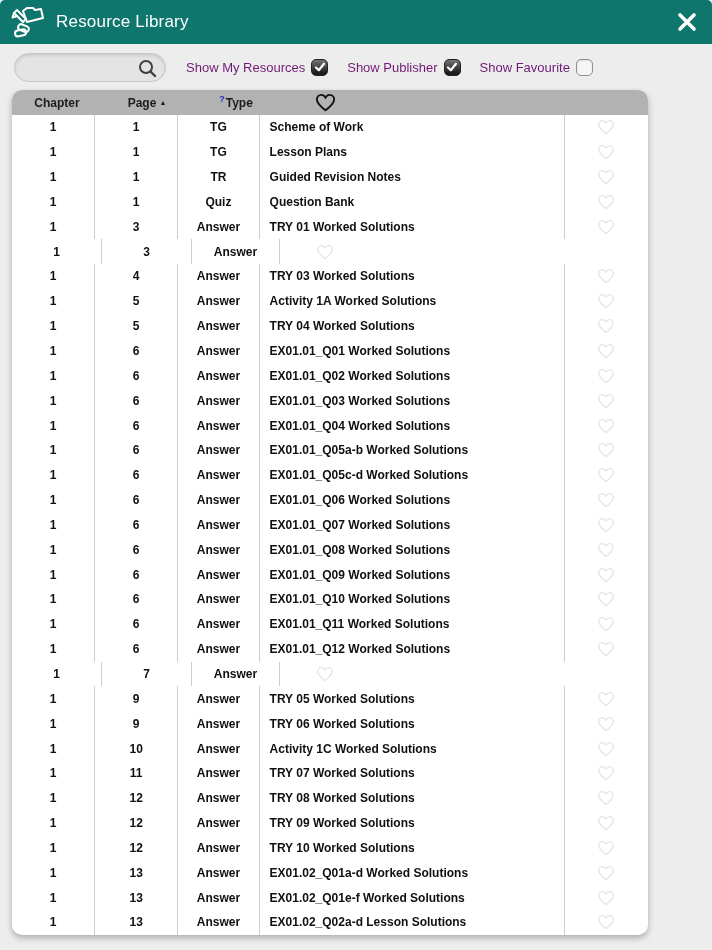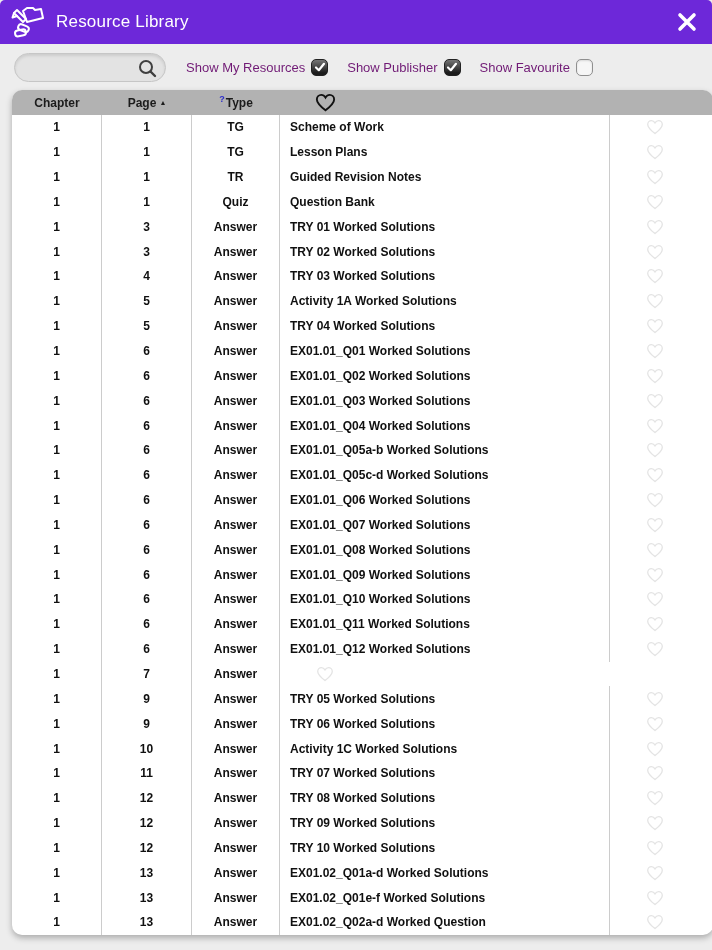--- a/index.html
+++ b/index.html
@@ -7,21 +7,21 @@
   body {
     background:#ededed;
     font-family:"Liberation Sans", sans-serif;
     position:relative;
     overflow:hidden;
   }
 
   
   .titlebar {
     position:absolute; top:0; left:0; width:712px; height:44px;
-    background:#6d28d9;
+    background:#0f766e;
     border-radius:5px 5px 0 0;
     display:flex; align-items:center;
   }
   .titlebar .app-icon { margin-left:10px; display:flex; align-items:center; }
   .titlebar .title {
     color:#ffffff; font-size:17px; margin-left:12px; letter-spacing:.2px;
   }
   .close-btn {
     position:absolute; right:12px; top:9px; width:26px; height:26px;
     display:flex; align-items:center; justify-content:center; cursor:pointer;
@@ -59,21 +59,21 @@
   .checkbox.checked {
     background:linear-gradient(180deg,#757575 0%,#1c1c1c 85%);
     border:1px solid #222;
     box-shadow:none;
   }
   .checkbox svg { display:none; }
   .checkbox.checked svg { display:block; }
 
   
   .panel {
-    position:absolute; left:12px; top:90px; width:701px; height:845px;
+    position:absolute; left:12px; top:90px; width:636px; height:845px;
     background:#ffffff; border-radius:10px;
     box-shadow:0 3px 6px rgba(0,0,0,0.28);
   }
   .thead {
     height:25px; background:#b2b2b2; border-radius:10px 10px 0 0;
     display:flex; align-items:center;
     font-size:12px; font-weight:bold; color:#1c1c1c;
   }
   .th { display:flex; align-items:center; justify-content:center; cursor:pointer; }
   .th.c-chapter { width:90px; }
@@ -245,21 +245,20 @@
             <path d="M12 20 C5.2 14.6 2 11 2 7.4 C2 4.4 4.4 2.2 7.1 2.2 C9 2.2 10.8 3.3 12 5.3 C13.2 3.3 15 2.2 16.9 2.2 C19.6 2.2 22 4.4 22 7.4 C22 11 18.8 14.6 12 20 Z" stroke="#e4e4e4" stroke-width="1.8"></path>
           </svg>
         </span>
       </div>
     </div>
 
     <div class="trow">
       <div class="td c-chapter">1</div>
       <div class="td c-page">3</div>
       <div class="td c-type">Answer</div>
-      <div class="td c-desc">TRY 02 Worked Solutions</div>
       <div class="td c-fav">
         <span class="fav-heart">
           <svg width="18" height="16" viewBox="0 0 24 22" fill="none">
             <path d="M12 20 C5.2 14.6 2 11 2 7.4 C2 4.4 4.4 2.2 7.1 2.2 C9 2.2 10.8 3.3 12 5.3 C13.2 3.3 15 2.2 16.9 2.2 C19.6 2.2 22 4.4 22 7.4 C22 11 18.8 14.6 12 20 Z" stroke="#e4e4e4" stroke-width="1.8"></path>
           </svg>
         </span>
       </div>
     </div>
 
     <div class="trow">
@@ -622,21 +621,21 @@
             <path d="M12 20 C5.2 14.6 2 11 2 7.4 C2 4.4 4.4 2.2 7.1 2.2 C9 2.2 10.8 3.3 12 5.3 C13.2 3.3 15 2.2 16.9 2.2 C19.6 2.2 22 4.4 22 7.4 C22 11 18.8 14.6 12 20 Z" stroke="#e4e4e4" stroke-width="1.8"></path>
           </svg>
         </span>
       </div>
     </div>
 
     <div class="trow">
       <div class="td c-chapter">1</div>
       <div class="td c-page">13</div>
       <div class="td c-type">Answer</div>
-      <div class="td c-desc">EX01.02_Q02a-d Worked Question</div>
+      <div class="td c-desc">EX01.02_Q02a-d Lesson Solutions</div>
       <div class="td c-fav">
         <span class="fav-heart">
           <svg width="18" height="16" viewBox="0 0 24 22" fill="none">
             <path d="M12 20 C5.2 14.6 2 11 2 7.4 C2 4.4 4.4 2.2 7.1 2.2 C9 2.2 10.8 3.3 12 5.3 C13.2 3.3 15 2.2 16.9 2.2 C19.6 2.2 22 4.4 22 7.4 C22 11 18.8 14.6 12 20 Z" stroke="#e4e4e4" stroke-width="1.8"></path>
           </svg>
         </span>
       </div>
     </div>
   </div>
 

